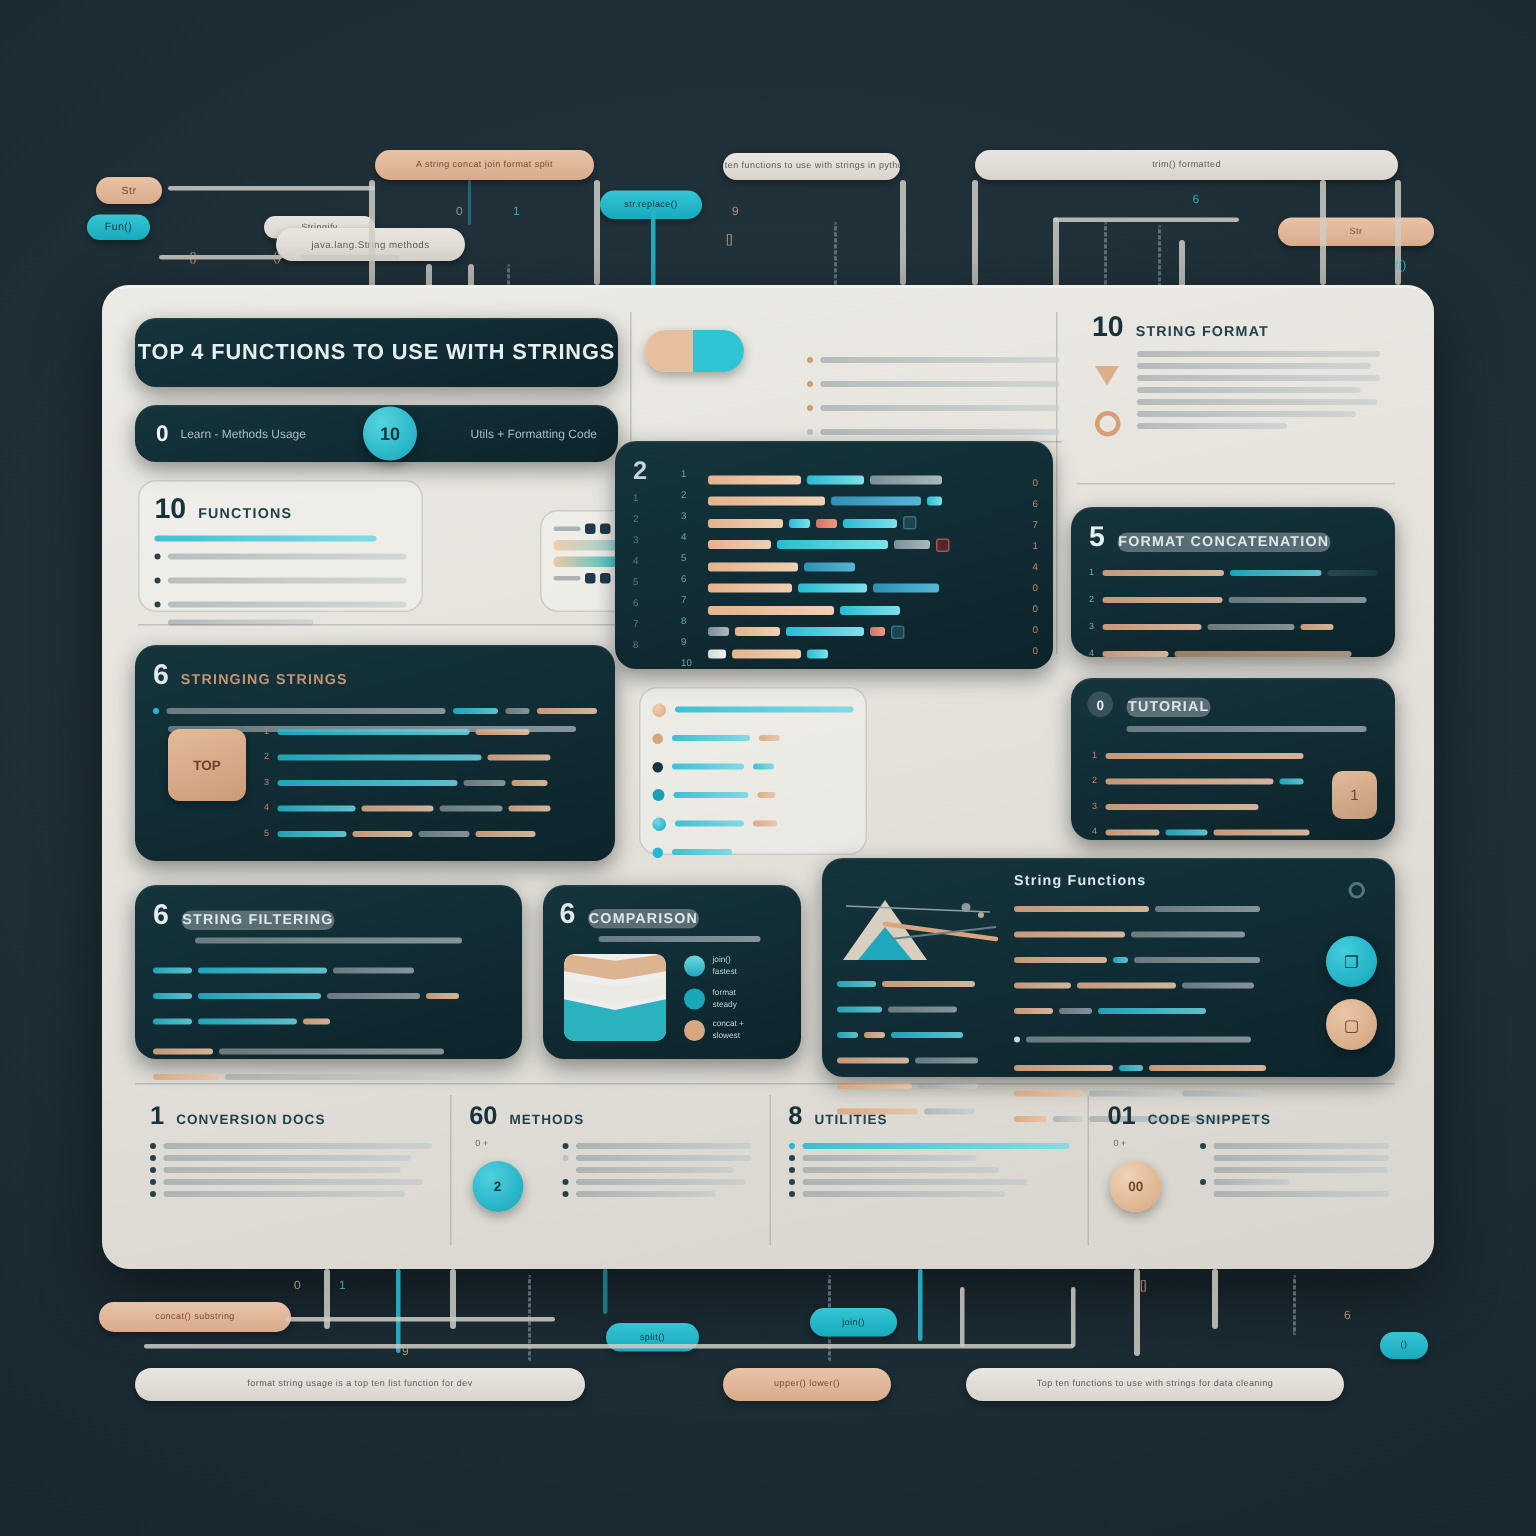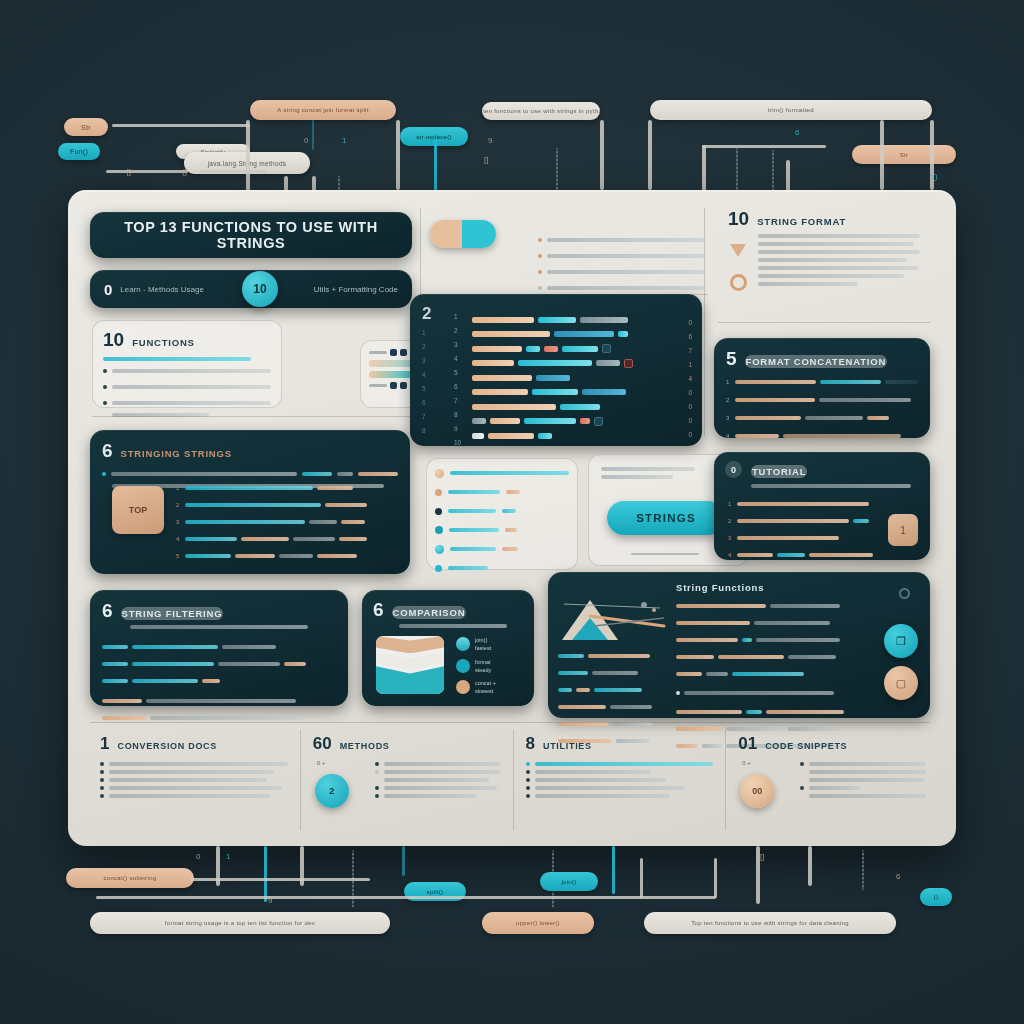--- a/index.html
+++ b/index.html
@@ -421,21 +421,21 @@
     <span class="tick cyan" style="left:342px; top:136px;">1</span>
     <span class="tick tan" style="left:488px; top:136px;">9</span>
     <span class="tick tan" style="left:484px; top:155px;">[]</span>
     <span class="tick cyan" style="left:795px; top:128px;">6</span>
     <span class="tick cyan" style="left:930px; top:172px;">f()</span>
   </div>
 
   <div class="board">
 
     <div class="headline dark">
-      <span class="headline-text">TOP 13 FUNCTIONS TO USE WITH STRINGS</span>
+      <span class="headline-text">TOP 4 FUNCTIONS TO USE WITH STRINGS</span>
     </div>
 
     <div class="substrip dark">
       <span class="num">0</span>
       <span class="seg">Learn - Methods Usage</span>
       <span class="seg" style="text-align:right;">Utils + Formatting Code</span>
       <span class="badge-circle">10</span>
     </div>
 
     <div class="sec10 light">
@@ -720,26 +720,20 @@
           <span class="mb-dot" style="background:radial-gradient(circle at 35% 30%,#6fdcea,#17a6ba);"></span>
           <span class="blurline bl-cyan" style="width:46px;"></span>
           <span class="blurline bl-tan" style="width:16px;"></span>
         </div>
       <div class="mb-row">
           <span class="mb-dot" style="width:7px;height:7px;background:#22b8cf;"></span>
           <span class="blurline bl-cyan" style="width:40px;"></span>
         </div>
     </div>
 
-    <div class="cta light">
-      <div class="blurline bl-gray" style="width:70%; margin-top:2px;"></div>
-      <div class="blurline bl-gray" style="width:54%;"></div>
-      <div class="cta-btn">STRINGS</div>
-      <div class="cta-underline"></div>
-    </div>
 
     <div class="tut dark">
       <span class="tut-badge">0</span>
       <div style="margin-left:26px;">
         <span class="sec-title light">Tutorial</span>
         <div class="blurline bl-gray" style="width:160px; margin-top:5px;"></div>
       </div>
       <div class="tut-tile">1</div>
       <div class="tut-lines">
         <div class="sl-row">

